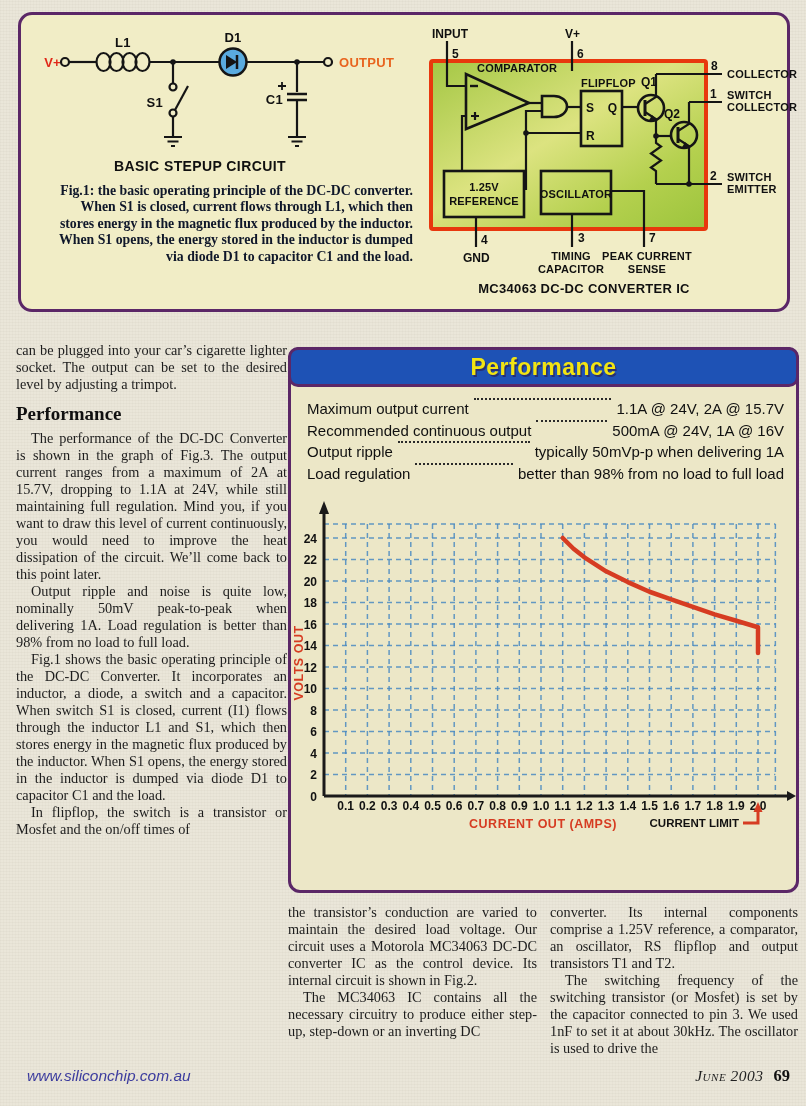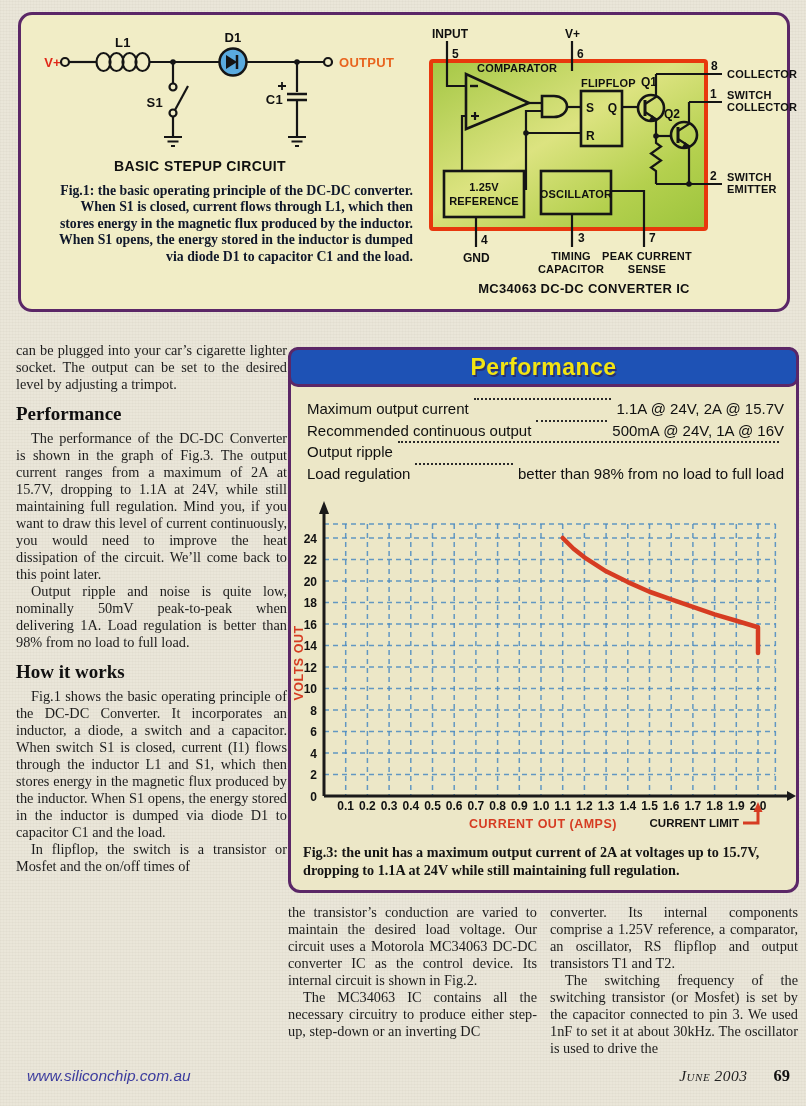--- a/index.html
+++ b/index.html
@@ -32,21 +32,21 @@
     text-shadow:1.5px 1.5px 0 rgba(45,25,70,.6)}
   .specs{position:absolute;left:16px;right:12px;top:51px}
   .spec-row{display:flex;align-items:flex-start;margin-bottom:5px;font:15px/16.5px "Liberation Sans",sans-serif;color:#101010}
   .spec-dots{flex:1 1 auto;border-bottom:2px dotted #2a2a2a;margin:0 5px;transform:translateY(-3px)}
   .spec-value{white-space:nowrap}
   #chart-svg{position:absolute;left:2px;top:126px;width:504px;height:358px}
   .fig3cap{position:absolute;left:12px;top:494px;width:486px;font:bold 14.2px/17.5px "Liberation Serif",serif;margin:0;color:#141414}
 
   .footer{position:absolute;left:27px;right:16px;top:1063px;height:26px;display:flex;align-items:center}
   .footer-url{font:italic 15.5px "Liberation Sans",sans-serif;color:#3c3c9e}
-  .footer-right{margin-left:auto;display:flex;align-items:baseline;gap:26px}
+  .footer-right{margin-left:auto;display:flex;align-items:baseline;gap:10px}
   .footer-issue{font:italic 15.5px "Liberation Serif",serif;font-variant:small-caps;color:#222;letter-spacing:.5px}
   .footer-page{font:bold 16.5px "Liberation Serif",serif;color:#111}
 
   
   svg text{font-family:"Liberation Sans",sans-serif}
   .dlab{font-weight:bold;font-size:11px;fill:#101010;letter-spacing:.2px}
   .dlab12{font-weight:bold;font-size:12px;fill:#101010}
   .dlab13{font-weight:bold;font-size:13px;fill:#101010;letter-spacing:.3px}
   .dlab14{font-weight:bold;font-size:14px;fill:#101010;letter-spacing:.4px}
   .redtxt{fill:#e02818}
@@ -204,41 +204,41 @@
     </svg>
 
     <p class="figcap" id="fig1cap">Fig.1: the basic operating principle of the DC-DC converter. When S1 is closed, current flows through L1, which then stores energy in the magnetic flux produced by the inductor. When S1 opens, the energy stored in the inductor is dumped via diode D1 to capacitor C1 and the load.</p>
   </section>
 
   <div class="col col-left">
     <p class="noind">can be plugged into your car’s cigarette lighter socket. The output can be set to the desired level by adjusting a trimpot.</p>
     <h3>Performance</h3>
     <p>The performance of the DC-DC Converter is shown in the graph of Fig.3. The output current ranges from a maximum of 2A at 15.7V, dropping to 1.1A at 24V, while still maintaining full regulation. Mind you, if you want to draw this level of current continuously, you would need to improve the heat dissipation of the circuit. We’ll come back to this point later.</p>
     <p>Output ripple and noise is quite low, nominally 50mV peak-to-peak when delivering 1A. Load regulation is better than 98% from no load to full load.</p>
-    <h3>How it works</h3>
     <p>Fig.1 shows the basic operating principle of the DC-DC Converter. It incorporates an inductor, a diode, a switch and a capacitor. When switch S1 is closed, current (I1) flows through the inductor L1 and S1, which then stores energy in the magnetic flux produced by the inductor. When S1 opens, the energy stored in the inductor is dumped via diode D1 to capacitor C1 and the load.</p>
     <p>In flipflop, the switch is a transistor or Mosfet and the on/off times of</p>
   </div>
 
   <section class="panel">
     <div class="panel-title">Performance</div>
     <div class="specs">
       <div class="spec-row">
         <span class="spec-label">Maximum output current</span>
         <span class="spec-dots"></span>
         <span class="spec-value">1.1A @ 24V, 2A @ 15.7V</span>
       </div>
       <div class="spec-row">
         <span class="spec-label">Recommended continuous output</span>
         <span class="spec-dots"></span>
         <span class="spec-value">500mA @ 24V, 1A @ 16V</span>
       </div>
       <div class="spec-row">
         <span class="spec-label">Output ripple</span>
         <span class="spec-dots"></span>
+        <span class="spec-value">typically 50mVp-p when delivering 1A</span>
       </div>
       <div class="spec-row">
         <span class="spec-label">Load regulation</span>
         <span class="spec-dots"></span>
         <span class="spec-value">better than 98% from no load to full load</span>
       </div>
     </div>
     <svg id="chart-svg" viewBox="0 0 504 358">
         <line x1="52.7" y1="48.02499999999998" x2="52.7" y2="320" class="grid"></line>
         <line x1="74.4" y1="48.02499999999998" x2="74.4" y2="320" class="grid"></line>
@@ -311,21 +311,20 @@
         <text x="24" y="109.5" class="tick" text-anchor="end">20</text>
         <text x="24" y="88" class="tick" text-anchor="end">22</text>
         <text x="24" y="66.5" class="tick" text-anchor="end">24</text>
         <text x="250" y="352" class="xlab" text-anchor="middle">CURRENT OUT (AMPS)</text>
         <text x="10" y="187" class="xlab" text-anchor="middle" transform="rotate(-90 10 187)">VOLTS OUT</text>
         <text x="446" y="351" class="ann" text-anchor="end">CURRENT LIMIT</text>
         <path d="M450,347 H465 V335" class="annarrow"></path>
         <polygon points="465,326 460.5,336 469.5,336" fill="#d63c22"></polygon>
         <polyline points="269.70000000000005,62 280.54999999999995,72.75 291.4,81.35 313.1,95.32500000000002 334.79999999999995,106.07500000000002 356.5,115.75 378.20000000000005,123.275 399.9,130.79999999999998 421.6,138.32500000000002 443.29999999999995,144.775 465,151.225 465,177.025" class="curve"></polyline>
       </svg>
-    <p class="fig3cap">Fig.3: the unit has a maximum output current of 2A at voltages up to 15.7V, dropping to 1.1A at 24V while still maintaining full regulation.</p>
   </section>
 
   <div class="col col-mid">
     <p class="noind">the transistor’s conduction are varied to maintain the desired load voltage. Our circuit uses a Motorola MC34063 DC-DC converter IC as the control device. Its internal circuit is shown in Fig.2.</p>
     <p>The MC34063 IC contains all the necessary circuitry to produce either step-up, step-down or an inverting DC</p>
   </div>
   <div class="col col-right">
     <p class="noind">converter. Its internal components comprise a 1.25V reference, a comparator, an oscillator, RS flipflop and output transistors T1 and T2.</p>
     <p>The switching frequency of the switching transistor (or Mosfet) is set by the capacitor connected to pin 3. We used 1nF to set it at about 30kHz. The oscillator is used to drive the</p>
   </div>

